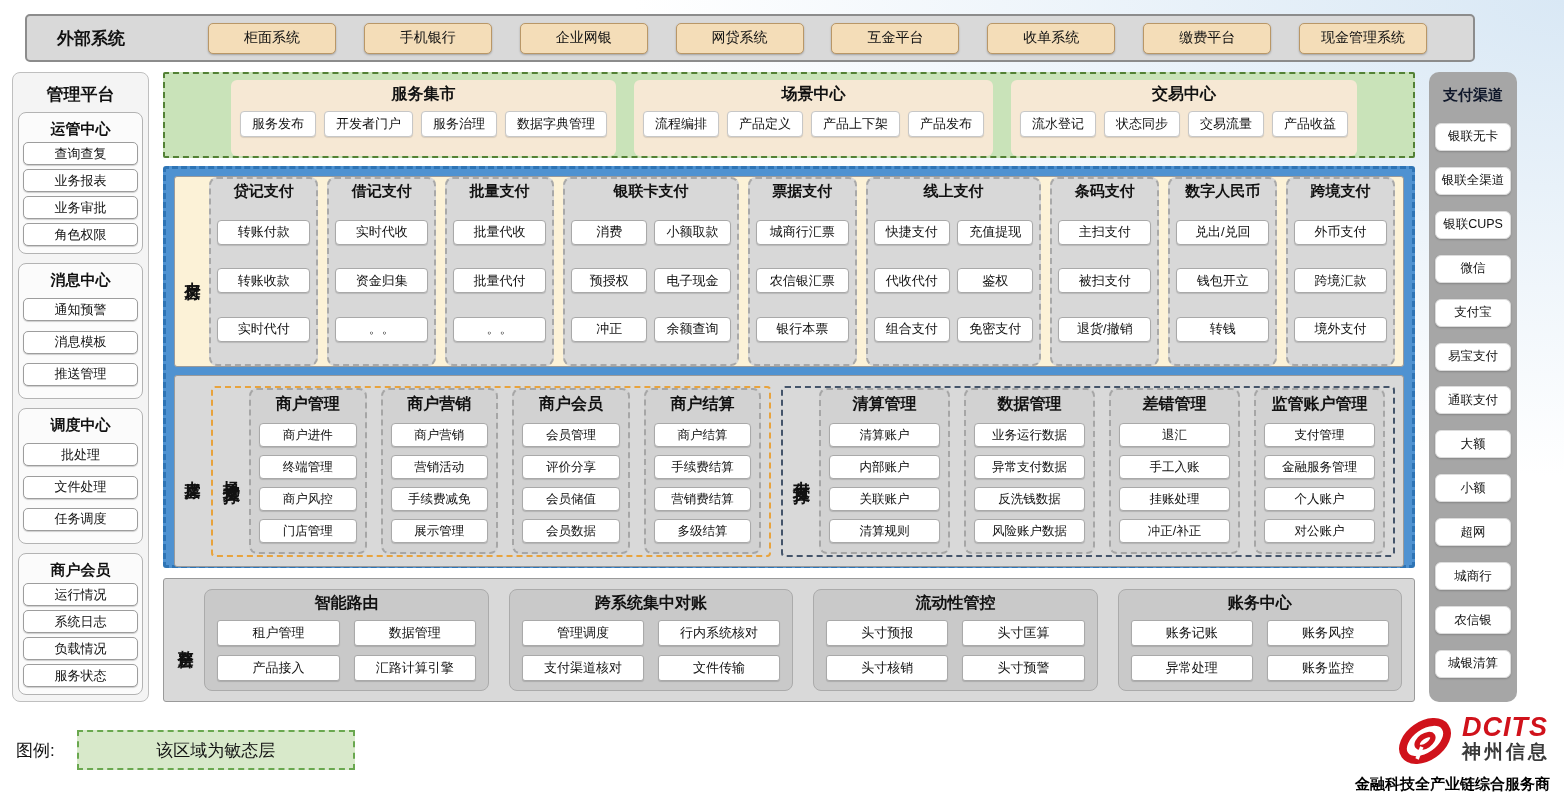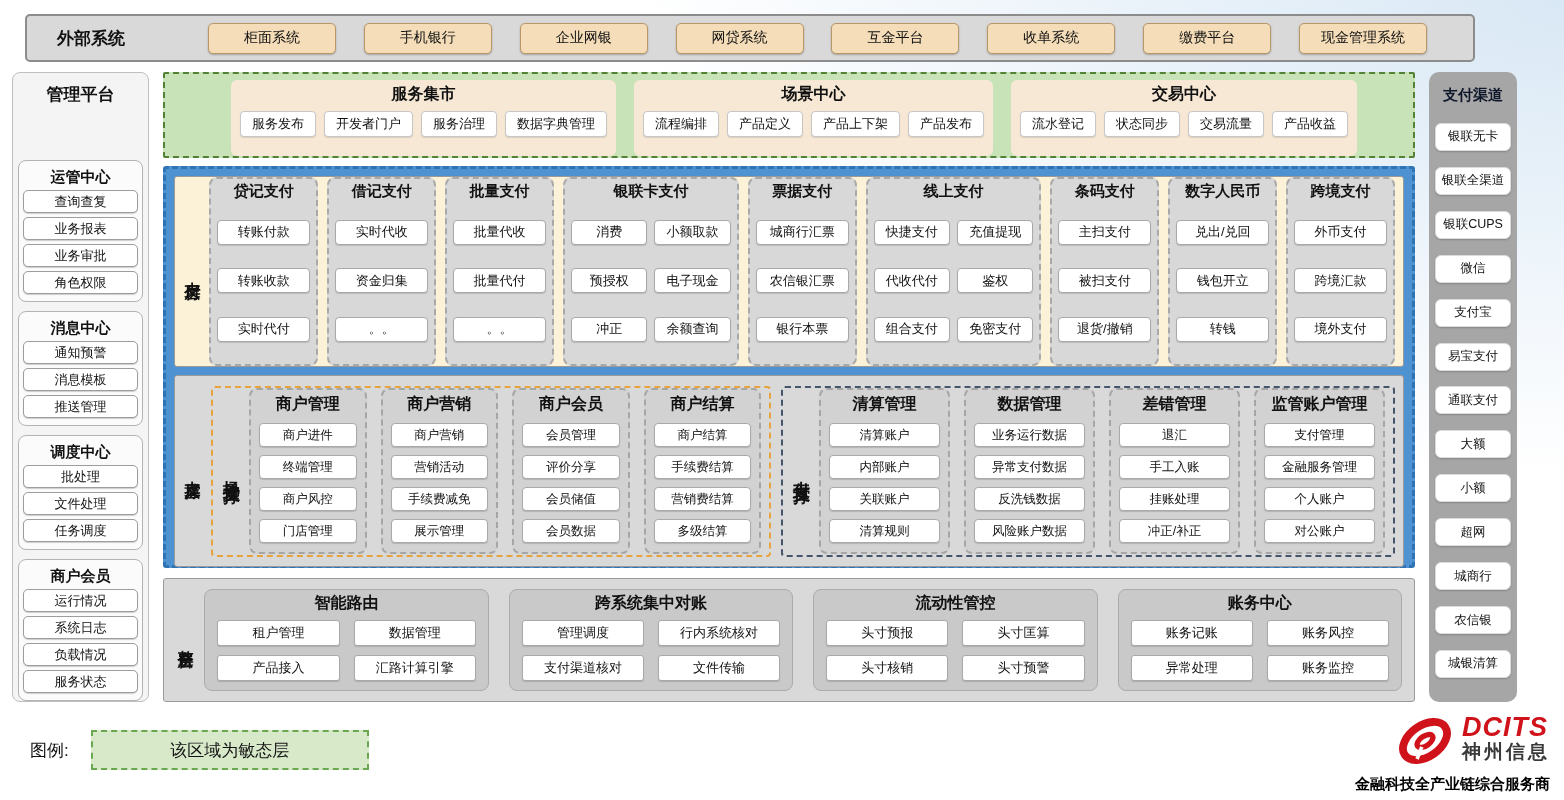--- a/index.html
+++ b/index.html
@@ -20,21 +20,21 @@
   .ext-items{flex:1;display:flex;justify-content:space-evenly;margin:0 18px 0 55px;}
   .btn{display:flex;align-items:center;justify-content:center;box-sizing:border-box;}
   .btn.tan{width:128px;height:31px;background:#f4ddb8;border:1px solid #b99767;
     border-radius:5px;font-size:14px;box-shadow:0 1px 2px rgba(0,0,0,.25);}
 
   
   .mid{position:absolute;left:12px;top:72px;width:1512px;height:630px;display:flex;}
 
   
   .left{width:137px;background:#f4f4f4;border:1px solid #bfbfbf;border-radius:8px;
-    padding:2px 5px 6px;box-sizing:border-box;display:flex;flex-direction:column;gap:48px;}
+    padding:2px 5px 6px;box-sizing:border-box;display:flex;flex-direction:column;}
   .left-title{font-weight:bold;font-size:17px;text-align:center;padding:8px 0 6px;}
   .left-sections{flex:1;display:flex;flex-direction:column;gap:9px;}
   .left-panel{background:#fbfbfb;border:1px solid #b3b3b3;border-radius:8px;
     padding:3px 4px 7px;flex:1;display:flex;flex-direction:column;}
   .left-sec-title{font-weight:bold;font-size:15px;text-align:center;padding:4px 0 3px;}
   .left-items{flex:1;display:flex;flex-direction:column;justify-content:space-evenly;gap:4px;}
   .btn.white{background:#fff;border:1px solid #9d9d9d;border-radius:5px;font-size:13px;
     height:23px;box-shadow:0 1px 1px rgba(0,0,0,.18);white-space:nowrap;}
 
   
@@ -96,21 +96,21 @@
   
   .right{width:88px;margin-left:14px;background:#a6a6a6;border-radius:10px;
     padding:4px 6px 8px;box-sizing:border-box;display:flex;flex-direction:column;}
   .right-title{color:#0f172a;font-weight:bold;font-size:15px;text-align:center;padding:10px 0 2px;white-space:nowrap;}
   .right-items{flex:1;display:flex;flex-direction:column;justify-content:space-evenly;}
   .btn.ch{height:28px;background:#fff;border:1px solid #dcdcdc;border-radius:6px;
     font-size:12.5px;white-space:nowrap;padding:0 1px;box-shadow:0 1px 2px rgba(0,0,0,.2);}
 
   
   .bottom{position:absolute;left:0;top:712px;width:1564px;height:88px;}
-  .legend{position:absolute;left:30px;top:18px;display:flex;align-items:center;gap:16px;}
+  .legend{position:absolute;left:16px;top:18px;display:flex;align-items:center;gap:16px;}
   .legend-label{font-size:17px;}
   .legend-box{width:278px;height:40px;display:flex;align-items:center;justify-content:center;
     font-size:17px;box-sizing:border-box;}
   .agile-box{background:#d8e9ca;border:2px dashed #6aa84f;margin-left:6px;}
   .stable-box{background:#5594d2;border:3px dashed #2e74b5;}
   .logo{position:absolute;right:14px;top:2px;text-align:center;}
   .logo-row{display:flex;align-items:flex-start;justify-content:flex-end;gap:6px;}
   .logo-text{text-align:left;}
   .brand{color:#d0121b;font-weight:bold;font-style:italic;font-size:27px;line-height:1;letter-spacing:1px;}
   .company{color:#3a3a3a;font-weight:bold;font-size:19px;letter-spacing:3px;line-height:1.2;}

